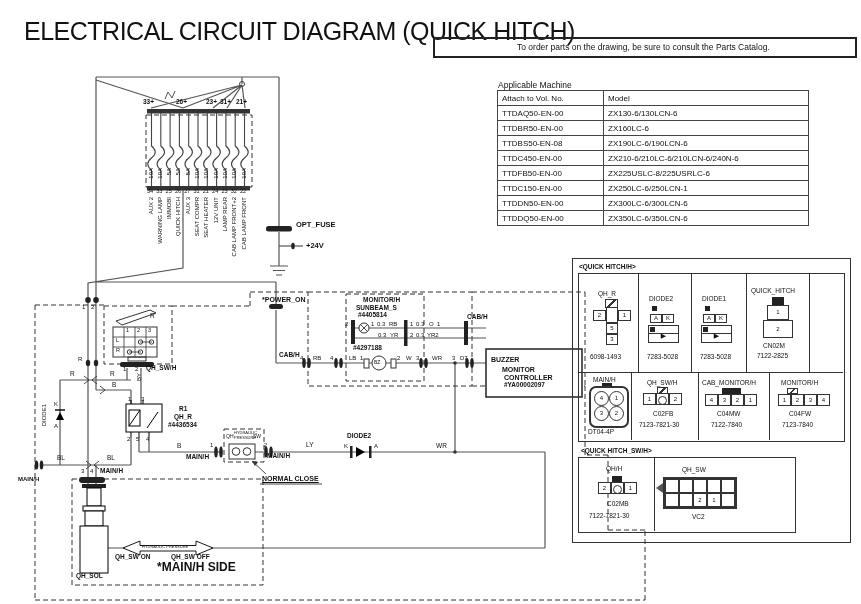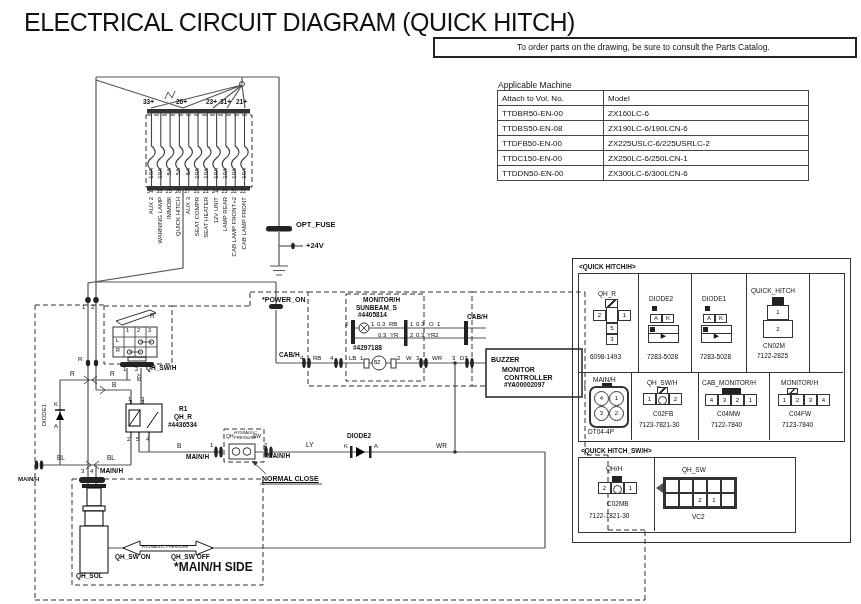--- a/index.html
+++ b/index.html
@@ -1,19 +1,19 @@
 <!DOCTYPE html>
 <html><head>
 <meta charset="utf-8">
 <style>
   html,body{margin:0;padding:0;background:#fff;}
   body{width:861px;height:604px;position:relative;overflow:hidden;
        font-family:"Liberation Sans",sans-serif;color:#111;}
   .abs{position:absolute;}
-  #title{left:24px;top:8px;font-size:25px;letter-spacing:-0.5px;white-space:nowrap;}
+  #title{left:24px;top:17px;font-size:25px;letter-spacing:-0.5px;white-space:nowrap;}
   #caution{left:433px;top:37px;width:412px;border:2px solid #222;font-size:8.5px;
            padding:2px 4px;line-height:1.55;}
   #caution .l2{padding-left:78px;}
   #am-label{left:498px;top:80px;font-size:8.5px;}
   #am-table{left:497px;top:90px;border-collapse:collapse;font-size:8px;}
   #am-table td,#am-table th{border:1px solid #444;padding:1.5px 4px;font-weight:400;
            text-align:left;white-space:nowrap;height:11px;}
   #am-table th:first-child,#am-table td:first-child{width:97px;}
   #am-table td:last-child{width:196px;}
   
@@ -61,38 +61,50 @@
 <div id="am-label" class="abs">Applicable Machine</div>
 <table id="am-table" class="abs">
   <thead>
     <tr>
       <th>Attach to Vol. No.</th>
       <th>Model</th>
     </tr>
   </thead>
   <tbody id="am-tbody">
       <tr>
+        <td>TTDAQ50-EN-00</td>
+        <td>ZX130-6/130LCN-6</td>
+      </tr>
+      <tr>
         <td>TTDBR50-EN-00</td>
         <td>ZX160LC-6</td>
       </tr>
       <tr>
         <td>TTDBS50-EN-08</td>
         <td>ZX190LC-6/190LCN-6</td>
       </tr>
       <tr>
+        <td>TTDC450-EN-00</td>
+        <td>ZX210-6/210LC-6/210LCN-6/240N-6</td>
+      </tr>
+      <tr>
         <td>TTDFB50-EN-00</td>
-        <td>ZX225USLC-6/225USRLC-2</td>
+        <td>ZX225USLC-8/225USRLC-6</td>
       </tr>
       <tr>
         <td>TTDC150-EN-00</td>
         <td>ZX250LC-6/250LCN-1</td>
       </tr>
       <tr>
         <td>TTDDN50-EN-00</td>
         <td>ZX300LC-6/300LCN-6</td>
+      </tr>
+      <tr>
+        <td>TTDDQ50-EN-00</td>
+        <td>ZX350LC-6/350LCN-6</td>
       </tr>
     </tbody>
 </table>
 
 <svg class="abs" style="left:0;top:0" width="861" height="604" viewBox="0 0 861 604">
   <g stroke="#555" stroke-width="1.2" fill="none">
     <path d="M96,77 H279 M96,77 V298 M279,77 V226 M242,84 V77"></path>
     <path d="M151,108 L242,85 M183,108 L242,85 M213,108 L242,85 M227,108 L242,85 M245,108 L242,85"></path>
     <path d="M183,108 L96,80"></path>
     <path d="M165,99 l3,-7 l4,6 l3,-7" stroke-width="1"></path>
@@ -285,21 +297,21 @@
     <div class="dlab" style="left: 262px; top: 475px; font-size: 7px; font-weight: bold; text-decoration: underline;">NORMAL CLOSE</div>
     <div class="dlab" style="left: 306px; top: 442px; font-size: 6.5px;">LY</div>
     <div class="dlab" style="left: 347px; top: 433px; font-size: 6.5px; font-weight: bold;">DIODE2</div>
     <div class="dlab" style="left: 344px; top: 443px; font-size: 6px;">K</div>
     <div class="dlab" style="left: 374px; top: 443px; font-size: 6px;">A</div>
     <div class="dlab" style="left: 436px; top: 443px; font-size: 6.5px;">WR</div>
     <div class="dlab" style="left: 76px; top: 573px; font-size: 6.5px; font-weight: bold;">QH_SOL</div>
     <div class="dlab" style="left: 142px; top: 545px; font-size: 4px;">HYDRAULIC PRESSURE</div>
     <div class="dlab" style="left: 115px; top: 554px; font-size: 6.5px; font-weight: bold;">QH_SW ON</div>
     <div class="dlab" style="left: 171px; top: 554px; font-size: 6.5px; font-weight: bold;">QH_SW OFF</div>
-    <div class="dlab" style="left: 157px; top: 561px; font-size: 12px; font-weight: bold; margin-left: 17px;">*MAIN/H SIDE</div>
+    <div class="dlab" style="left: 157px; top: 561px; font-size: 12px; font-weight: bold;">*MAIN/H SIDE</div>
     <div class="dlab" style="left: 143px; top: 99px; font-size: 6.5px; font-weight: bold;">33+</div>
     <div class="dlab" style="left: 176px; top: 99px; font-size: 6.5px; font-weight: bold;">26+</div>
     <div class="dlab" style="left: 206px; top: 99px; font-size: 6.5px; font-weight: bold;">23+</div>
     <div class="dlab" style="left: 220px; top: 99px; font-size: 6.5px; font-weight: bold;">31+</div>
     <div class="dlab" style="left: 236px; top: 99px; font-size: 6.5px; font-weight: bold;">21+</div>
     <div class="vlab" style="left: 41px; top: 404px;">DIODE1</div>
     <div class="vlab" style="left: 136px; top: 373px;">BY</div>
     <div class="vlab" style="left: 147.5px; top: 168px;">10A</div>
     <div class="dlab" style="left: 147px; top: 189px; font-size: 5.5px;">34</div>
     <div class="vlab" style="left: 147.5px; top: 197px;">AUX 2</div>

